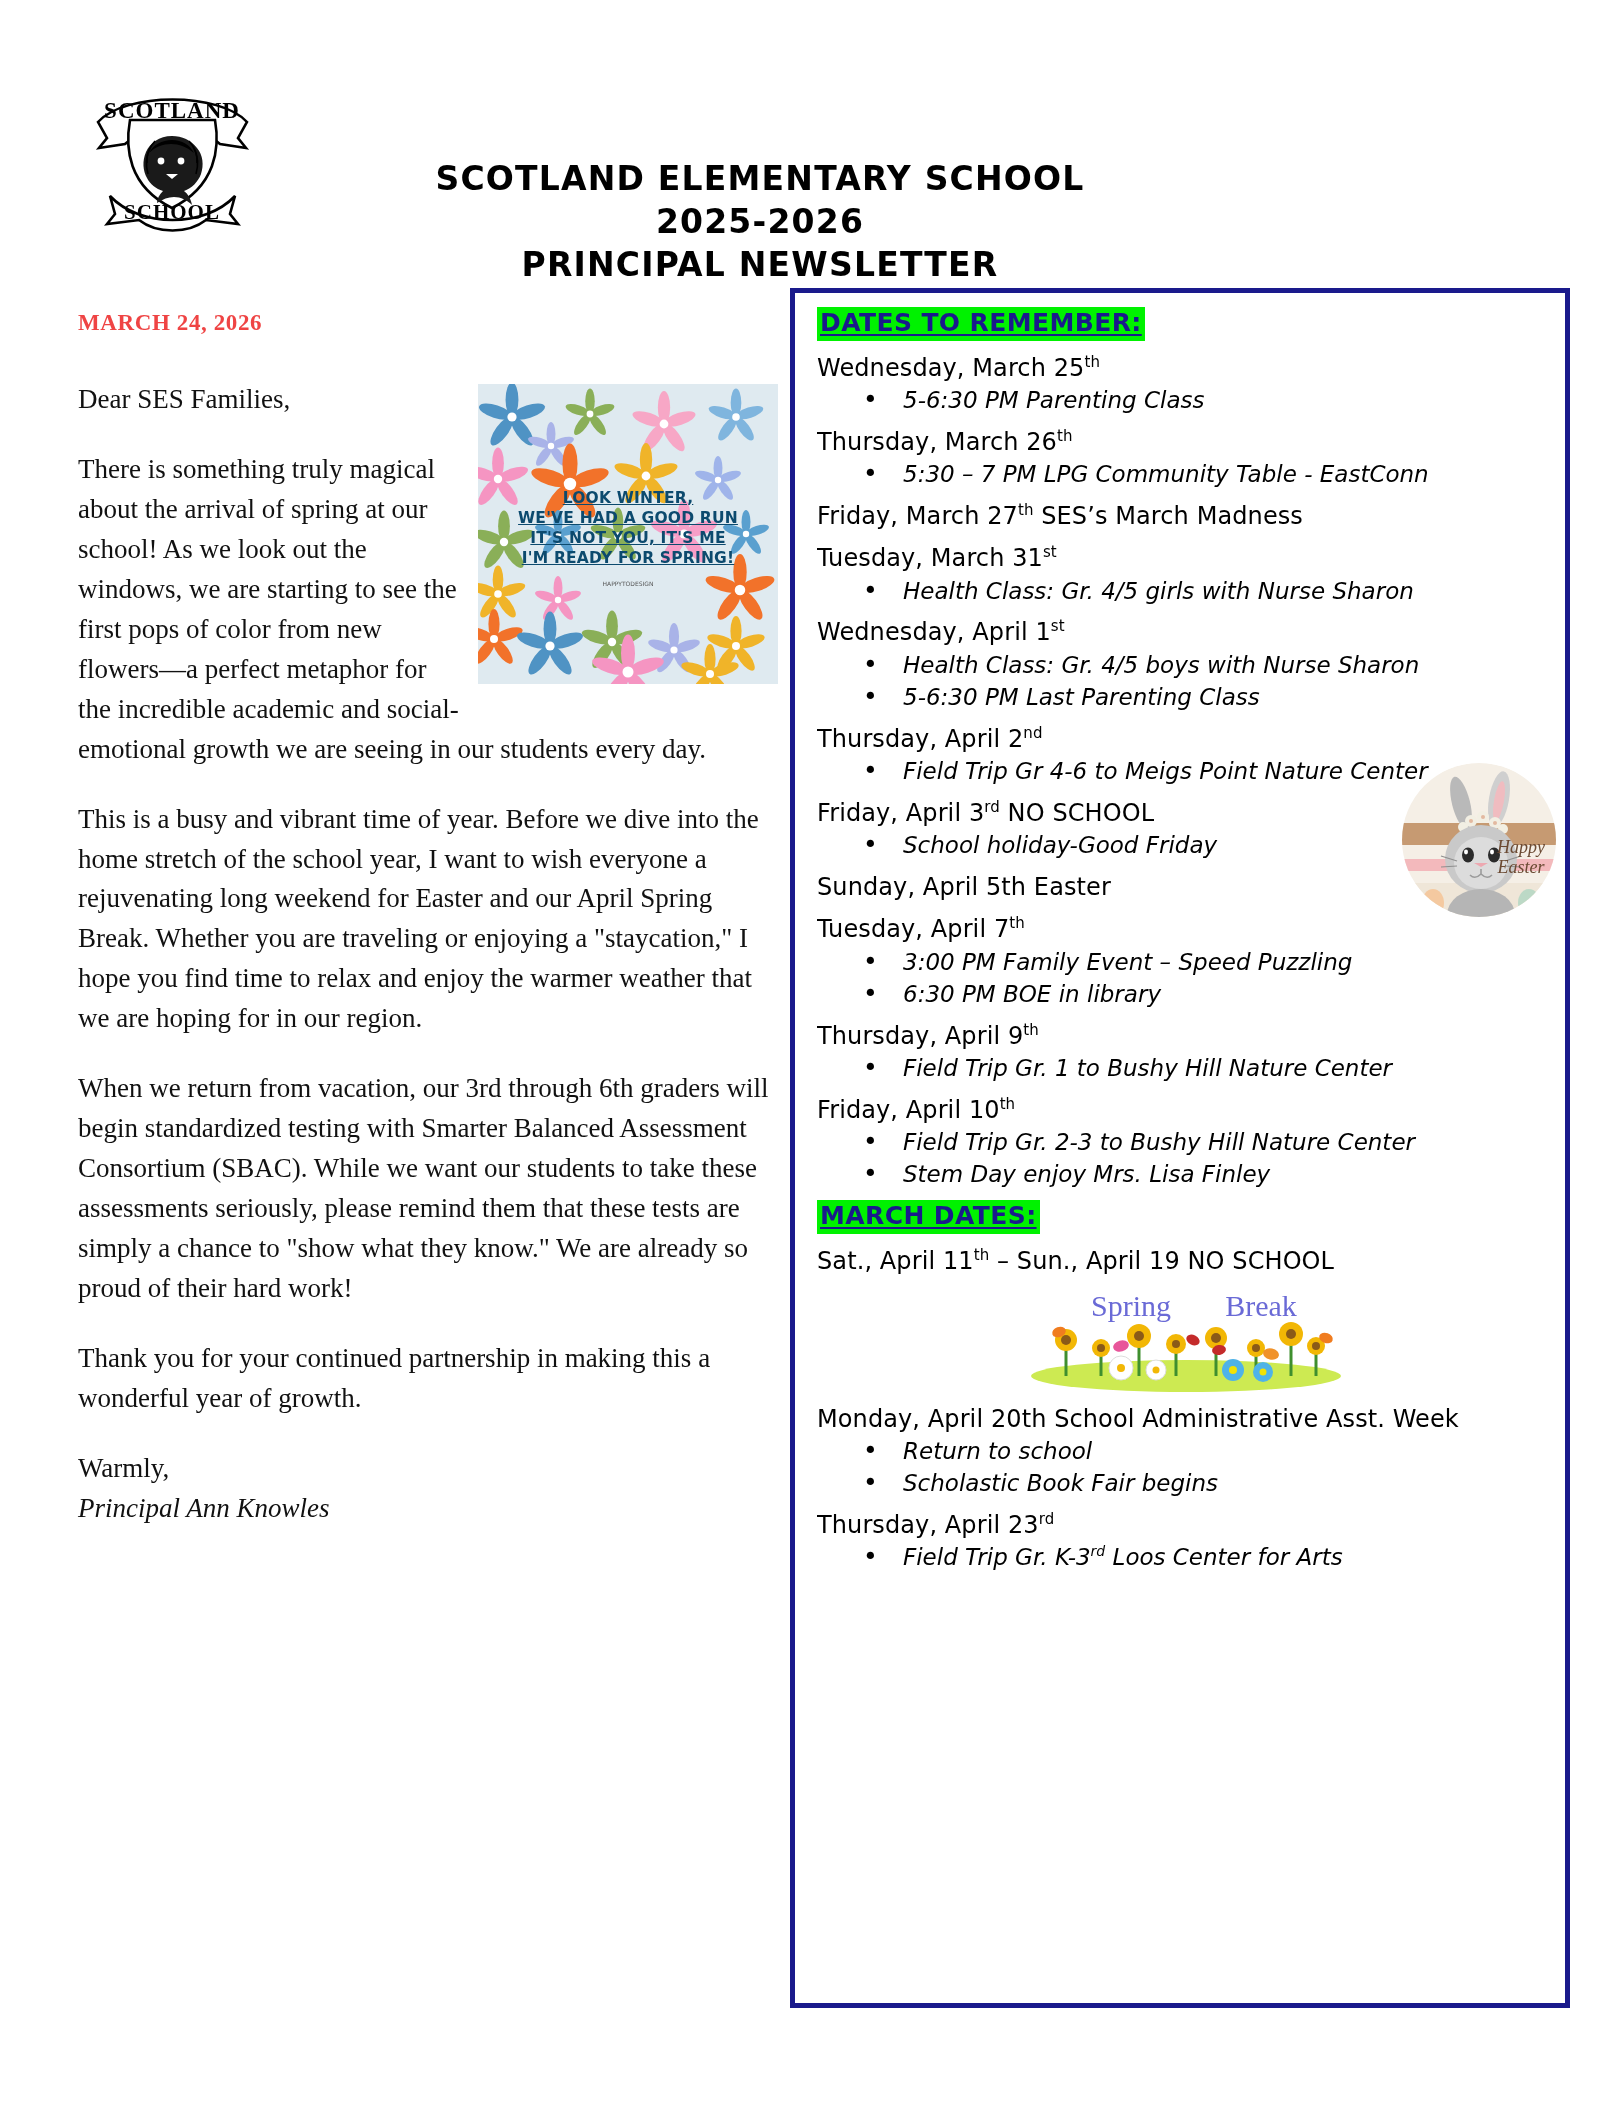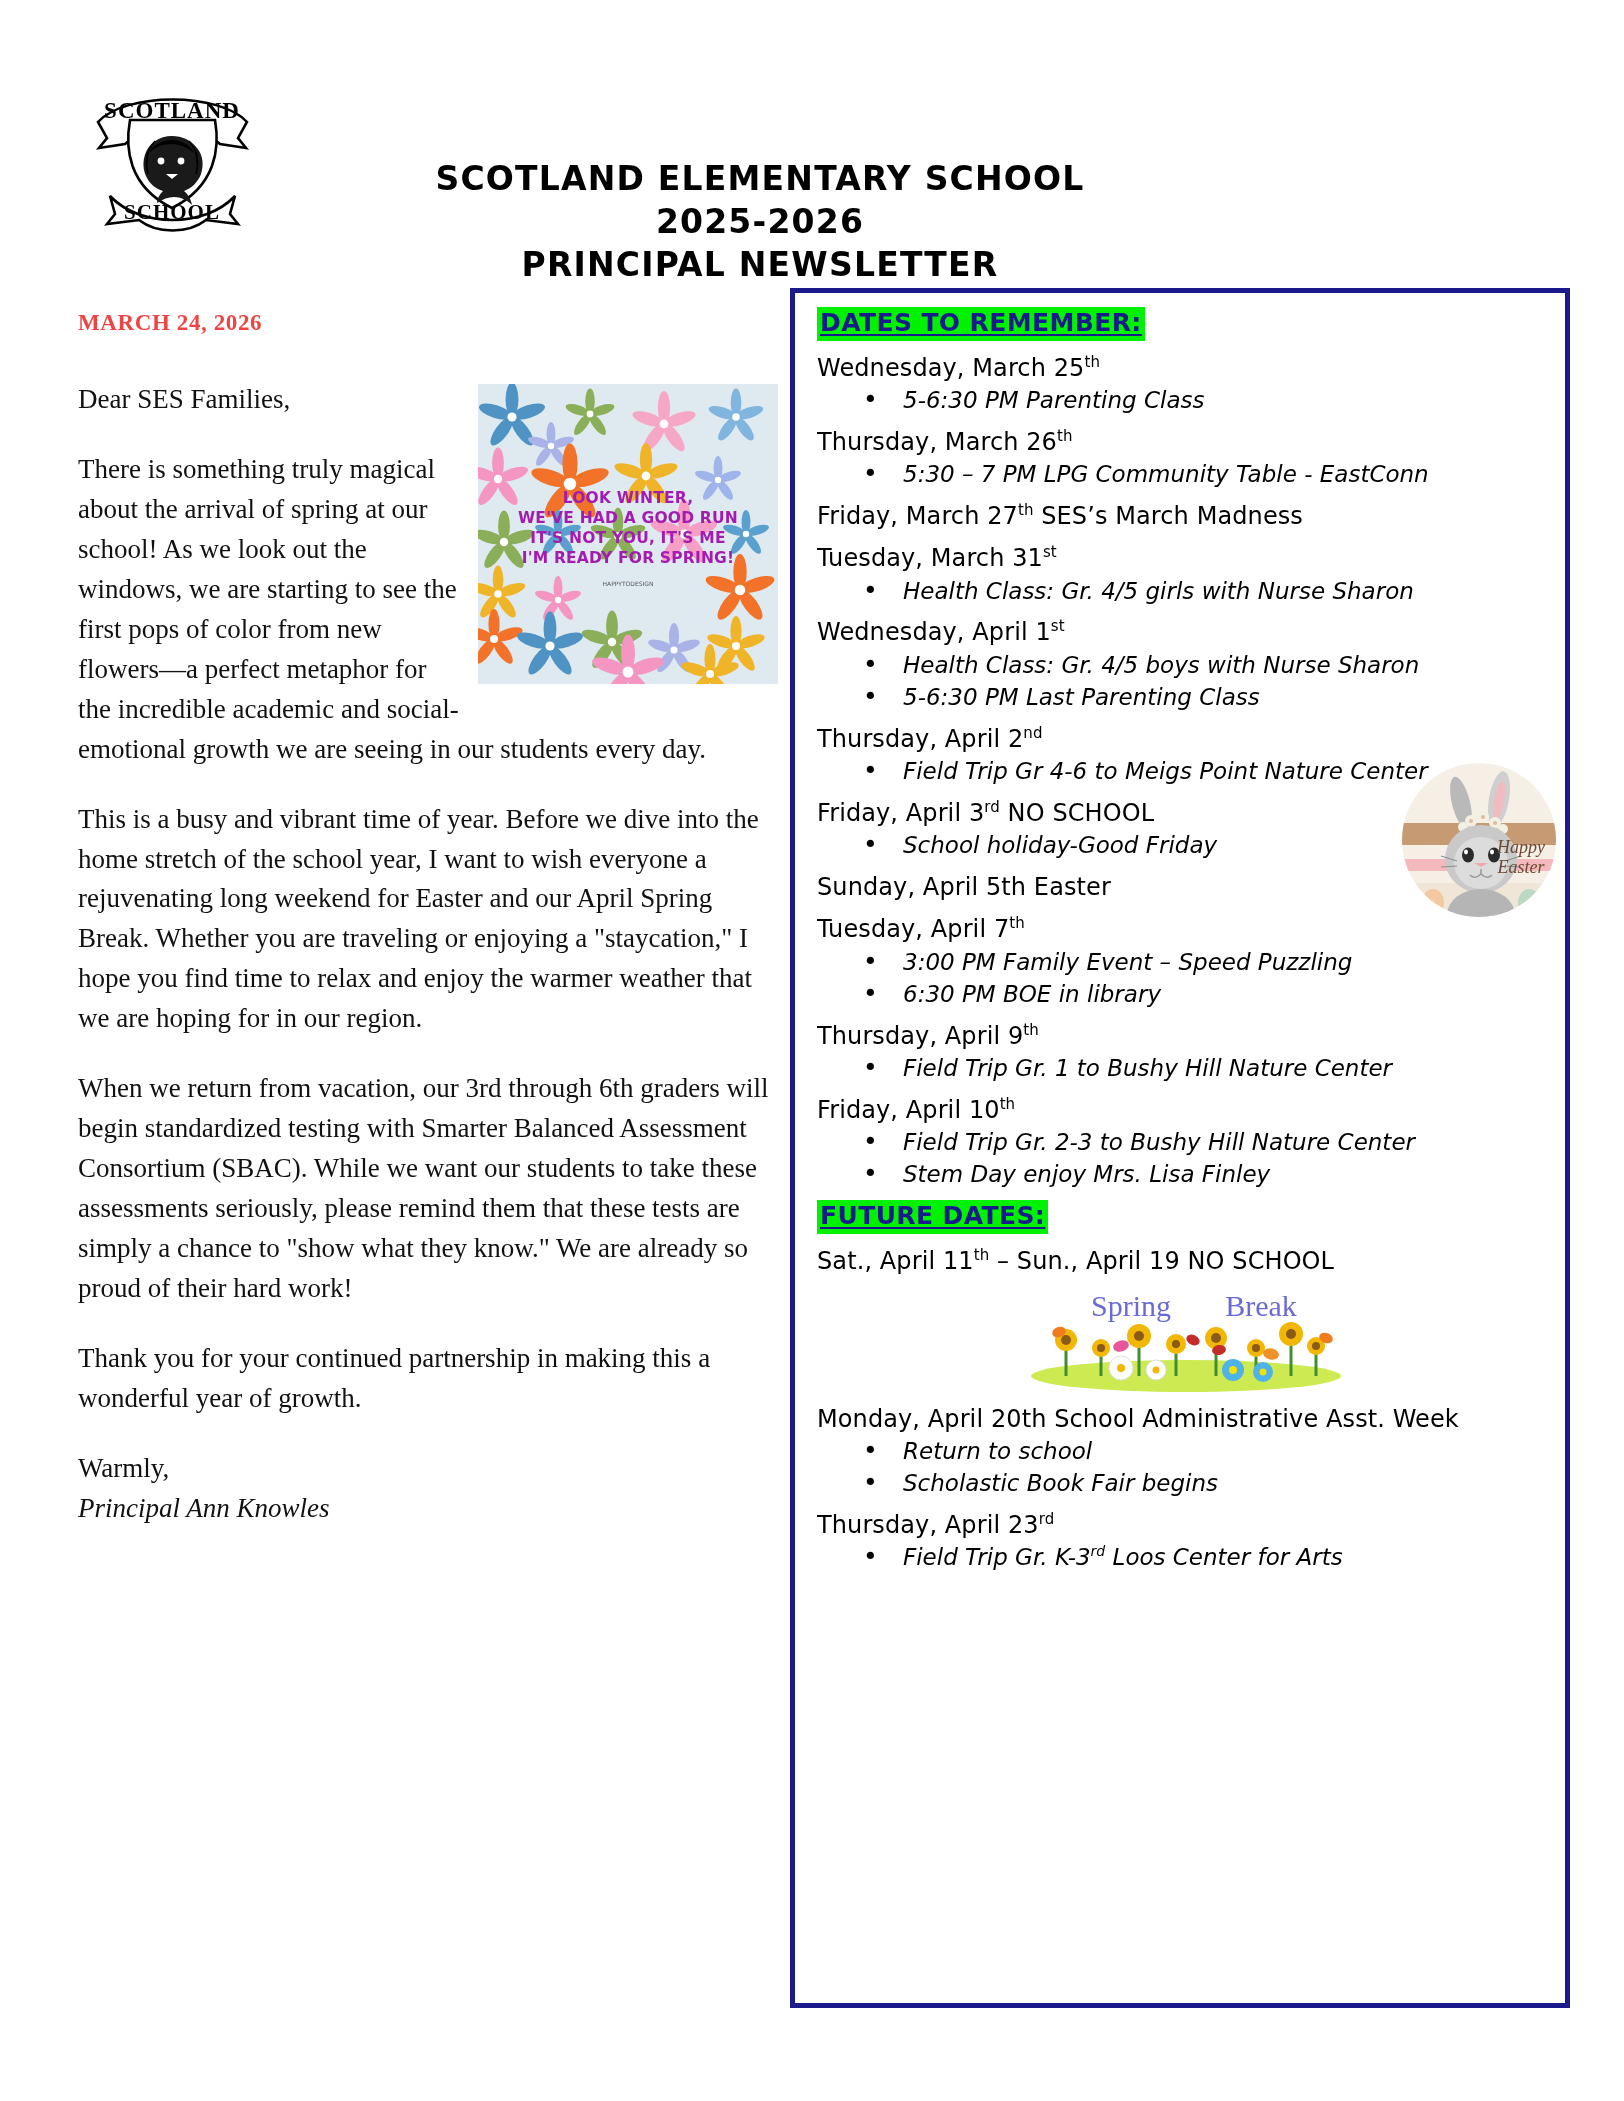--- a/index.html
+++ b/index.html
@@ -42,22 +42,23 @@
 
   
   .flower-card{
     float:right;width:300px;height:300px;margin:4px 0 10px 18px;
     background:#dfeaf0;position:relative;overflow:hidden;
     shape-outside:margin-box;
   }
   .fc-quote{
     position:absolute;left:0;right:0;top:104px;text-align:center;
     font-family:"DejaVu Sans",sans-serif;font-weight:700;
-    font-size:15.5px;line-height:1.30;color:#a21caf;letter-spacing:.2px;
+    font-size:15.5px;line-height:1.30;color:#0c4a6e;letter-spacing:.2px;
     z-index:3;
+    text-decoration:underline;
   }
   .fc-credit{
     position:absolute;left:0;right:0;top:196px;text-align:center;
     font-family:"DejaVu Sans",sans-serif;font-size:6px;color:#555;z-index:3;
   }
   .fl{position:absolute;z-index:1;}
 
   
   .dates-box{
     position:absolute;left:790px;top:288px;width:780px;height:1720px;
@@ -357,21 +358,21 @@
             <ul class="blist">
               <li>Field Trip Gr. 2-3 to Bushy Hill Nature Center</li>
               <li>Stem Day enjoy Mrs. Lisa Finley</li>
             </ul>
           </div>
         </div>
 
       <div class="spacer-8"></div>
 
       <div>
-        <span class="hl">FUTURE DATES:</span>
+        <span class="hl">MARCH DATES:</span>
       </div>
 
       <div id="future-list">
           <div class="evt">
             <div class="evt-date">Sat., April 11<span class="ord">th</span><span> – Sun., April 19   NO SCHOOL</span></div>
           </div>
           <div class="springbreak">
             <svg viewBox="0 0 430 112" xmlns="http://www.w3.org/2000/svg">
               <text x="160" y="36" text-anchor="middle" font-family="Liberation Serif, serif" font-size="30" fill="#6a6ad6">Spring</text>
               <text x="290" y="36" text-anchor="middle" font-family="Liberation Serif, serif" font-size="30" fill="#6a6ad6">Break</text>

